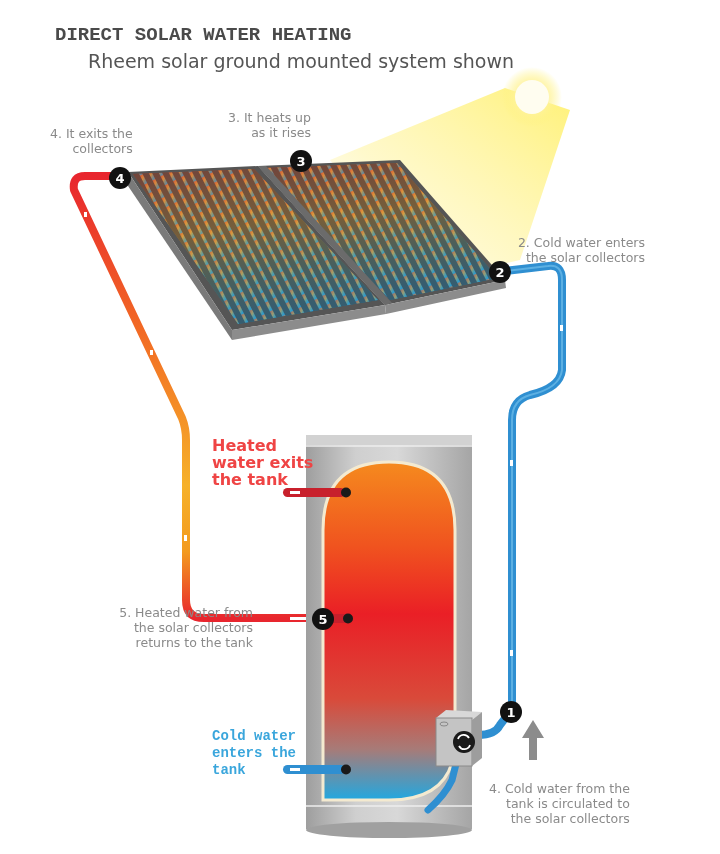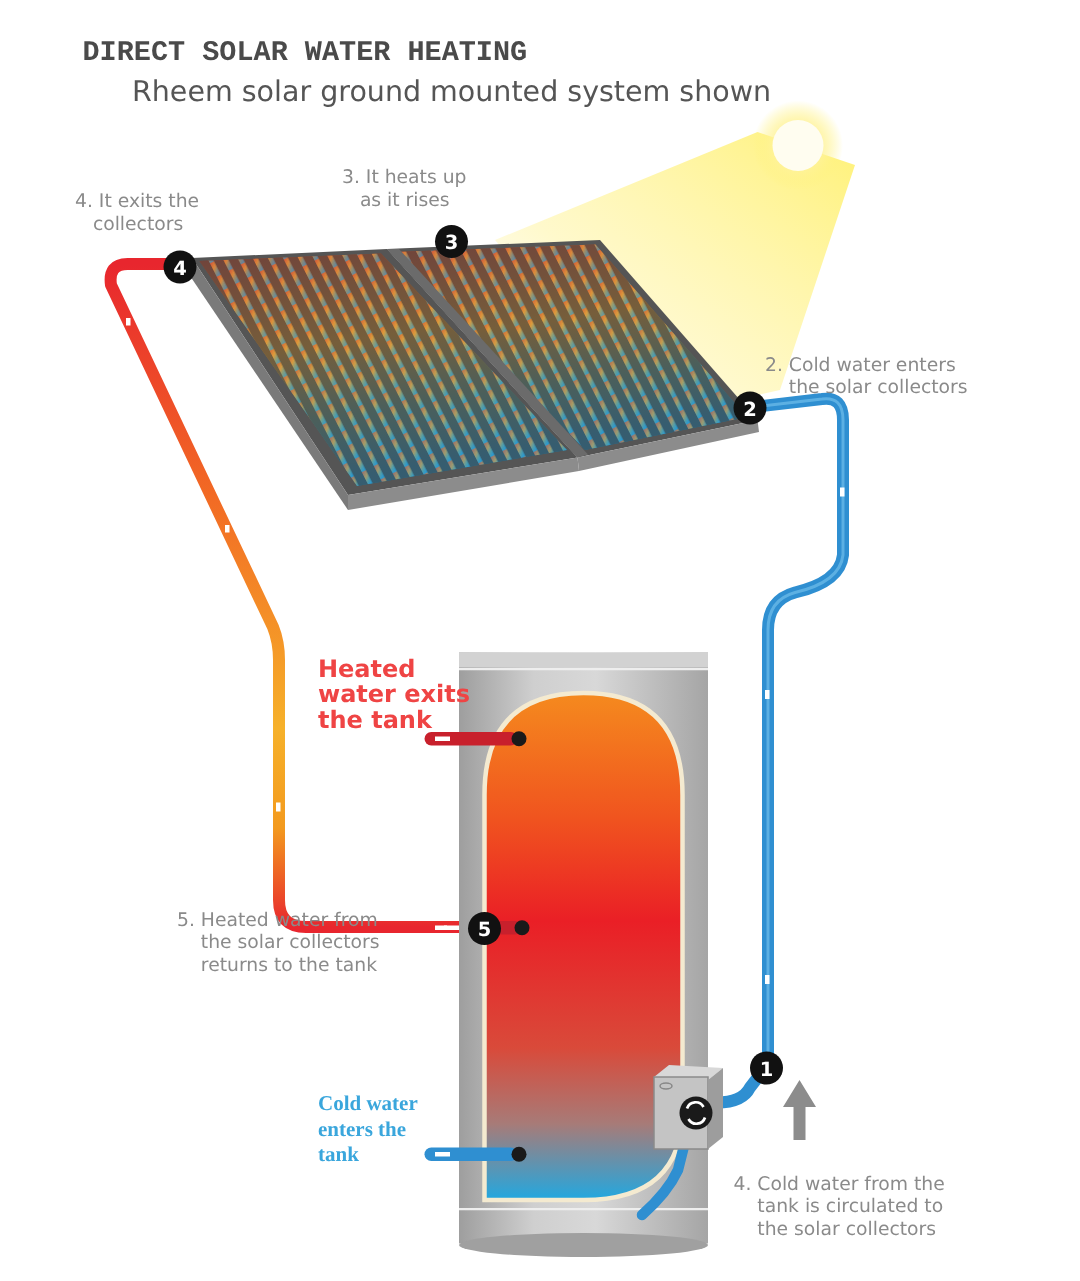--- a/index.html
+++ b/index.html
@@ -1,21 +1,21 @@
 <!DOCTYPE html>
 <html><head>
 <meta charset="utf-8">
 <style>
   html, body { margin:0; padding:0; background:#ffffff; }
   body { width:720px; height:854px; position:relative; overflow:hidden; font-family:"DejaVu Sans", sans-serif; }
   .title { position:absolute; left:55px; top:24px; font-family:Liberation Mono, monospace; font-weight:bold; font-size:19px; color:#4a4a4a; letter-spacing:0px; }
   .subtitle { position:absolute; left:56px; top:50px; font-family:"DejaVu Sans", sans-serif; font-size:19px; color:#555555;margin-left:32px; }
-  .label { position:absolute; font-family:"DejaVu Sans", sans-serif; font-size:12.5px; color:#8a8a8a; line-height:15px; white-space:pre; }
+  .label { position:absolute; font-family:"DejaVu Sans", sans-serif; font-size:12.5px; color:#8a8a8a; line-height:15px; white-space:pre;text-align:right; }
   .label-bold-red { position:absolute; font-family:"DejaVu Sans", sans-serif; font-weight:bold; font-size:16px; color:#ef4444; line-height:17px; white-space:pre; }
-  .label-bold-blue { position:absolute; font-family:Liberation Serif, serif; font-weight:bold; font-size:14px; color:#3aa6dc; line-height:17px; white-space:pre; }
+  .label-bold-blue { position:absolute; font-family:Liberation Mono, monospace; font-weight:bold; font-size:14px; color:#3aa6dc; line-height:17px; white-space:pre; }
   svg { position:absolute; left:0; top:0; }
   .badge-text { font-family:"DejaVu Sans", sans-serif; font-weight:bold; font-size:13px; fill:#ffffff; }
 </style>
 </head>
 <body>
 
 <div class="title">DIRECT SOLAR WATER HEATING</div>
 <div class="subtitle">Rheem solar ground mounted system shown</div>
 
 <svg width="720" height="854" viewBox="0 0 720 854">

